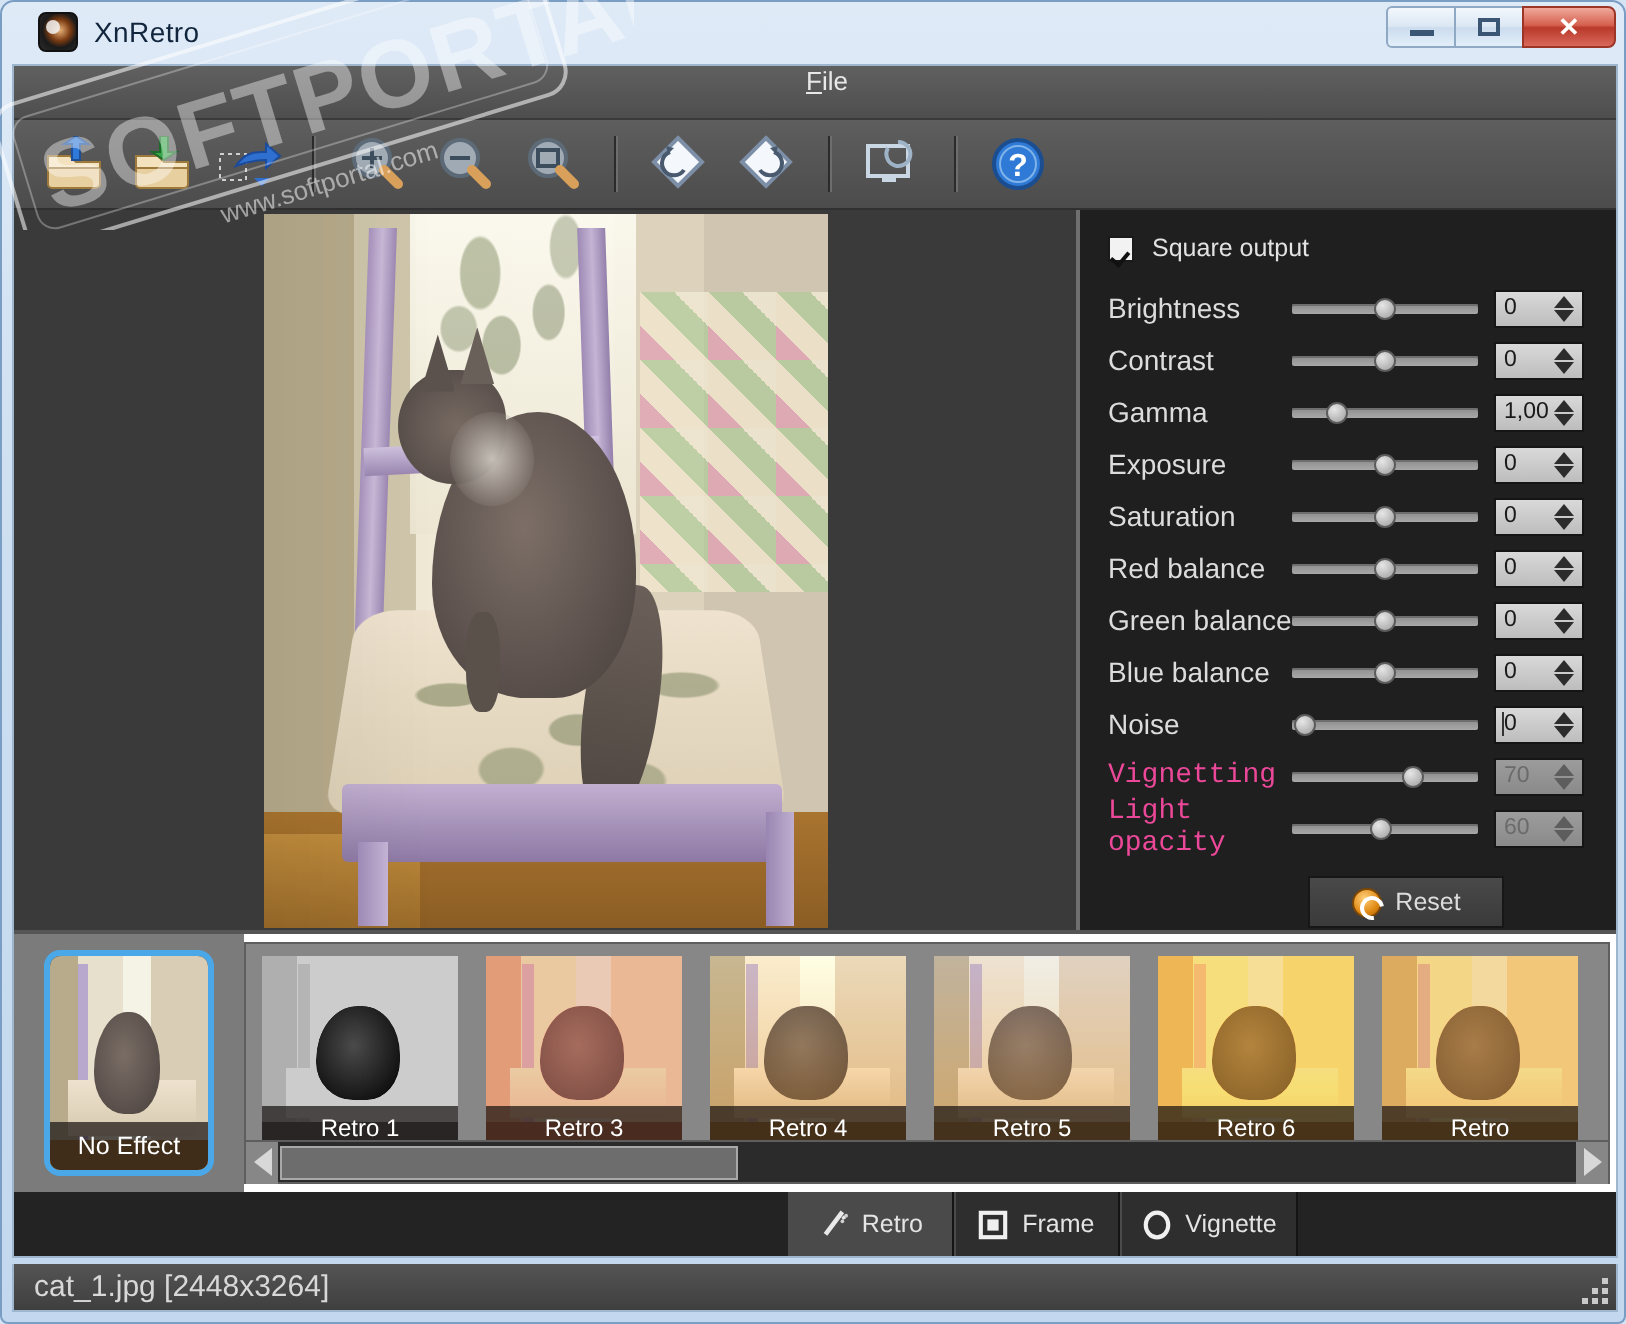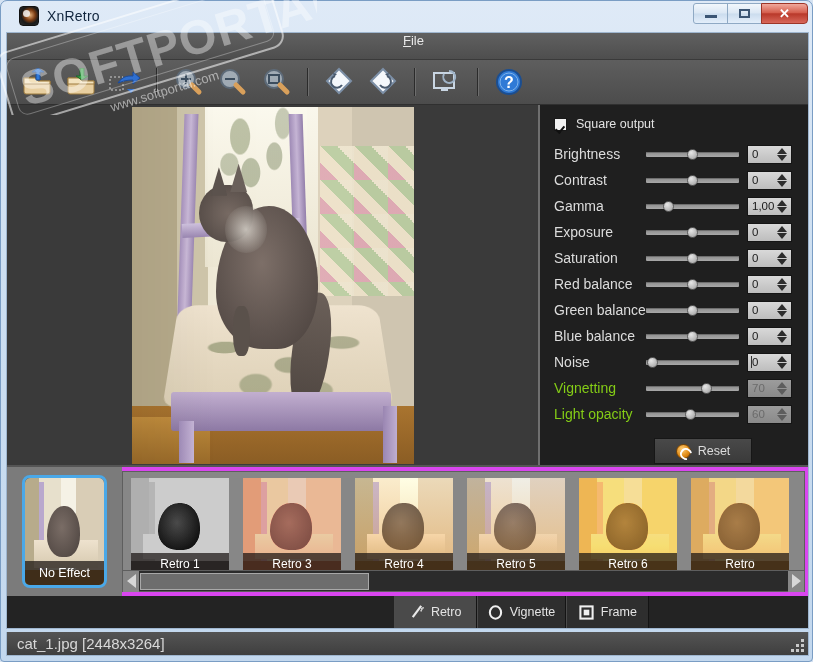--- a/index.html
+++ b/index.html
@@ -137,21 +137,21 @@
     padding:12px 14px 0 14px; }
   .chkrow { display:flex; align-items:center; gap:9px; margin-bottom:10px; }
   .chkbox { width:13px; height:13px; background:#f2f2f2; border:1px solid #1a1a1a;
     position:relative; flex:none; }
   .chkbox::after{content:"";position:absolute;left:2px;top:5px;width:4px;height:7px;
     border:solid #111;border-width:0 2px 2px 0;transform:rotate(40deg);}
   .chklabel { color:#e2e2e2; font-size:12.5px; }
 
   .srow { display:flex; align-items:center; height:26px; margin-bottom:0px; }
   .slabel { width:92px; color:#dcdcdc; font-size:14px; flex:none; }
-  .slabel.dim { color:#84cc16; }
+  .slabel.dim { color:#ec4899;font-family:Liberation Mono, monospace; }
   .strack { width:93px; height:16px; position:relative; flex:none; margin-right:8px; }
   .strack::before{content:"";position:absolute;left:0;top:6px;width:100%;height:5px;
     background:linear-gradient(to bottom,#8d8d8d,#a8a8a8);border-radius:1px;
     box-shadow:inset 0 1px 0 #6e6e6e;}
   .sthumb{position:absolute;top:3px;width:11px;height:11px;border-radius:50%;
     background:radial-gradient(circle at 35% 30%,#e6e6e6,#9d9d9d);
     border:1px solid #5c5c5c;}
   .spin { width:45px; height:19px; display:flex; align-items:center;
     background:linear-gradient(to bottom,#d9d9d9,#bdbdbd); border:1px solid #151515;
     padding-left:4px; position:relative; }
@@ -172,21 +172,21 @@
     gap:7px; background:linear-gradient(to bottom,#494949,#3a3a3a);
     border:1px solid #171717; color:#dcdcdc; font-size:12.5px; }
   .reset-ic{width:15px;height:15px;border-radius:50%;
     background:radial-gradient(circle at 40% 32%,#ffcf7a,#e08a14 60%,#a85c05);
     border:1px solid #7d4704; position:relative;}
   .reset-ic::after{content:"";position:absolute;left:3px;top:3px;width:8px;height:8px;
     border:2px solid #fff;border-radius:50%;border-right-color:transparent;
     transform:rotate(35deg);}
 
   
-  .thumbzone{height:131px;background:#d946ef;border-top:2px solid #555;
+  .thumbzone{height:131px;background:#ffffff;border-top:2px solid #555;
     display:flex;}
   .noeffect-area{width:115px;display:flex;align-items:center;justify-content:center;
     background:#7b7b7b;}
   .thumb-sel{width:85px;height:113px;border:3px solid #4aa8e8;border-radius:8px;
     overflow:hidden;position:relative;background:#222;}
   .strip{flex:1;background:#878787;border:1px solid #5e5e5e;margin:4px 3px 4px 0;
     display:flex;flex-direction:column;min-width:0;}
   .strip-row{flex:1;display:flex;gap:14px;padding:6px 0 0 8px;overflow:hidden;}
   .thumb{width:98px;height:97px;flex:none;position:relative;overflow:hidden;
     background:#2a2a2a;}
@@ -662,30 +662,30 @@
         <svg class="tab-ic" viewBox="0 0 16 16">
           <path d="M13 1l-9 12" stroke="#e9e9e9" stroke-width="2.4" fill="none"></path>
           <path d="M12.5 4l1.5-1.3 1 1.7-1.8.9z" fill="#e9e9e9"></path>
           <circle cx="13" cy="6" r="1" fill="#cfcfcf"></circle>
             <circle cx="15" cy="3" r="1" fill="#cfcfcf"></circle>
         </svg>
         <span>Retro</span>
       </div>
       <div class="tab">
         <svg class="tab-ic" viewBox="0 0 16 16">
-          <ellipse cx="8" cy="8" rx="6" ry="6.6" fill="none" stroke="#f0f0f0" stroke-width="2.2"></ellipse>
-        </svg>
-        <span>Vignette</span>
+          <rect x="1.5" y="1.5" width="13" height="13" fill="none" stroke="#f0f0f0" stroke-width="2.2"></rect>
+          <rect x="5" y="5" width="6" height="6" fill="#f0f0f0"></rect>
+        </svg>
+        <span>Frame</span>
       </div>
       <div class="tab">
         <svg class="tab-ic" viewBox="0 0 16 16">
-          <rect x="1.5" y="1.5" width="13" height="13" fill="none" stroke="#f0f0f0" stroke-width="2.2"></rect>
-          <rect x="5" y="5" width="6" height="6" fill="#f0f0f0"></rect>
-        </svg>
-        <span>Frame</span>
+          <ellipse cx="8" cy="8" rx="6" ry="6.6" fill="none" stroke="#f0f0f0" stroke-width="2.2"></ellipse>
+        </svg>
+        <span>Vignette</span>
       </div>
     </div>
 
   </div>
 
   <div class="statusbar">
     <span class="status-text">cat_1.jpg [2448x3264]</span>
     <span class="grip">
       <i style="right:0;bottom:0"></i>
         <i style="right:5px;bottom:0"></i>

